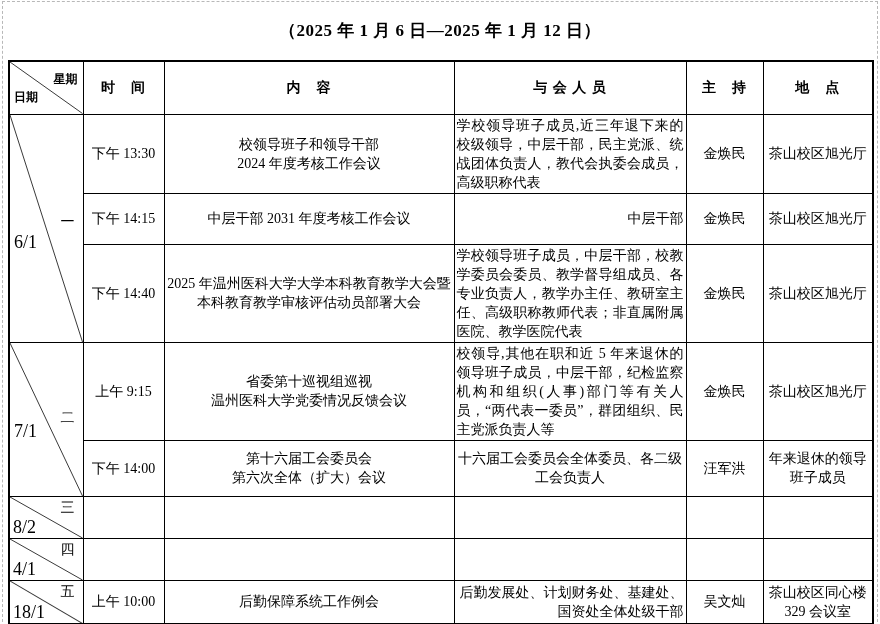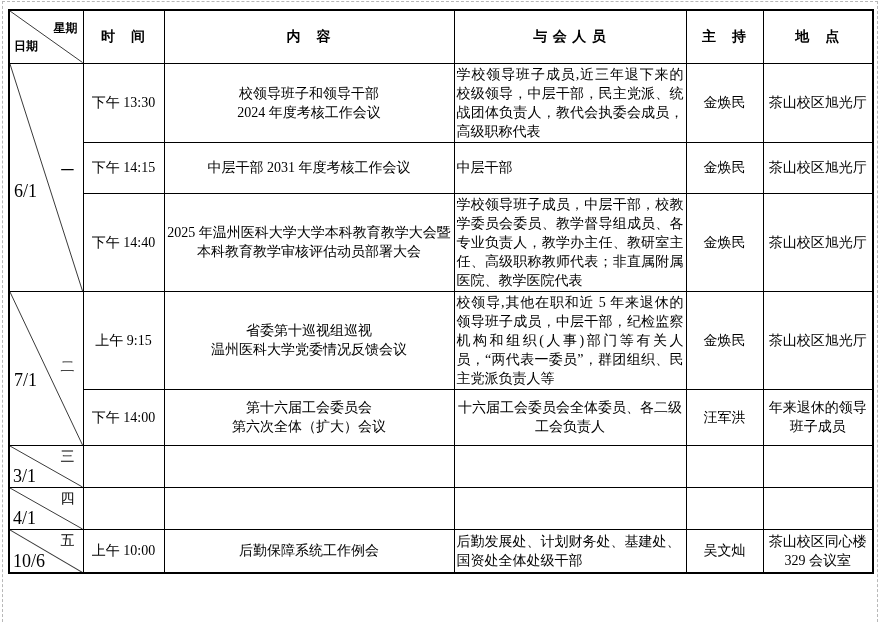--- a/index.html
+++ b/index.html
@@ -44,26 +44,27 @@
   td.day-multi .wd{top:43%;right:8px;}
   td.day-multi .dt{top:52%;left:4px;}
   td.day-single .wd{top:1px;right:8px;}
   td.day-single .dt{bottom:1px;left:3px;}
   .diag{position:absolute;left:0;top:0;width:100%;height:100%;display:block;}
   .diag line{stroke:#3a3a3a;stroke-width:1;}
   td.content{white-space:pre-line;}
   td.people{padding:1px 2px;}
   td.people.j{text-align:justify;text-align-last:left;}
   td.people.l{text-align:center;}
-  td.people.c{text-align:left;}
+  td.people.c{text-align:right;}
 </style>
 </head>
 <body>
 
 <div class="page">
+  <div class="title">（2025 年 1 月 6 日—2025 年 1 月 12 日）</div>
 
   <table class="sched">
     <colgroup>
       <col style="width:74px">
         <col style="width:81px">
         <col style="width:290px">
       <col style="width:232px">
         <col style="width:77px">
         <col style="width:110px">
     </colgroup>
@@ -137,21 +138,21 @@
       <td>汪军洪</td>
       <td>年来退休的领导班子成员</td>
     </tr>
 
     <tr style="height:42px">
       <td class="daycell day-single">
         <svg class="diag" viewBox="0 0 100 100" preserveAspectRatio="none">
               <line x1="0" y1="0" x2="100" y2="100" vector-effect="non-scaling-stroke"></line>
             </svg>
         <span class="wd">三</span>
-        <span class="dt">3/1</span>
+        <span class="dt">8/2</span>
       </td>
       <td></td>
       <td></td>
       <td></td>
       <td></td>
       <td></td>
     </tr>
 
     <tr style="height:42px">
       <td class="daycell day-single">
@@ -167,21 +168,21 @@
       <td></td>
       <td></td>
     </tr>
 
     <tr style="height:44px">
       <td class="daycell day-single">
         <svg class="diag" viewBox="0 0 100 100" preserveAspectRatio="none">
               <line x1="0" y1="0" x2="100" y2="100" vector-effect="non-scaling-stroke"></line>
             </svg>
         <span class="wd">五</span>
-        <span class="dt">10/6</span>
+        <span class="dt">18/1</span>
       </td>
       <td>上午 10:00</td>
       <td class="content">后勤保障系统工作例会</td>
       <td class="people c">后勤发展处、计划财务处、基建处、国资处全体处级干部</td>
       <td>吴文灿</td>
       <td>茶山校区同心楼 329 会议室</td>
     </tr>
   </tbody>
     </table>
 </div>

